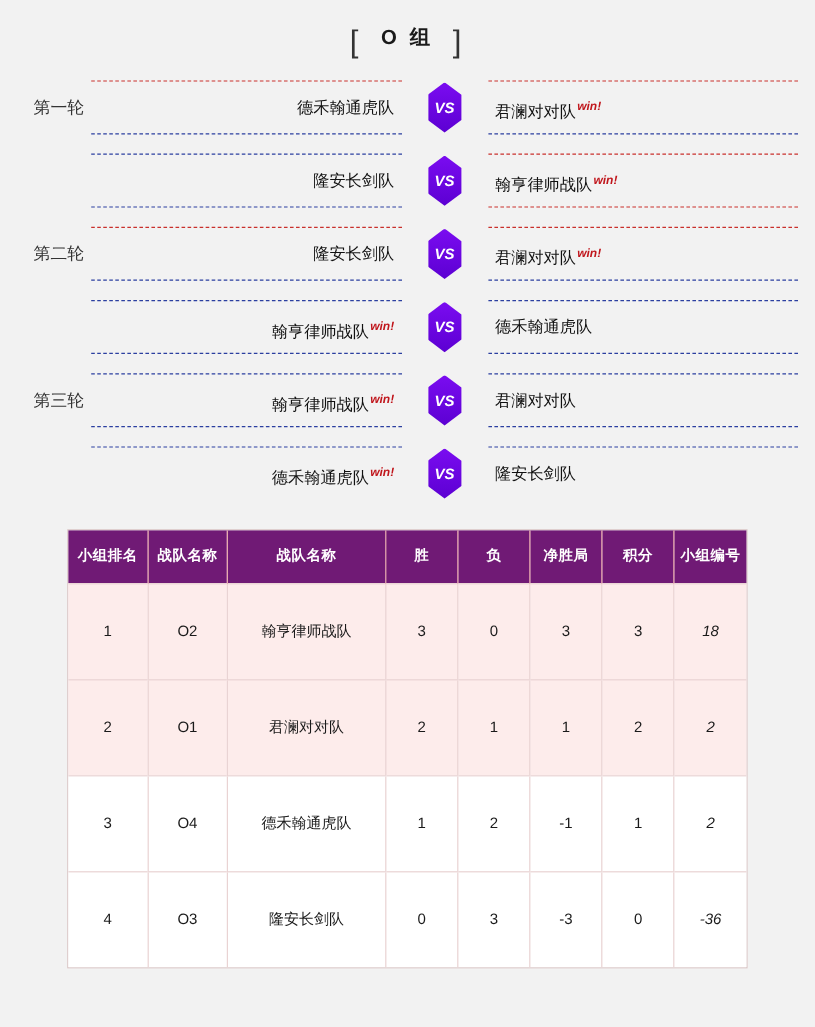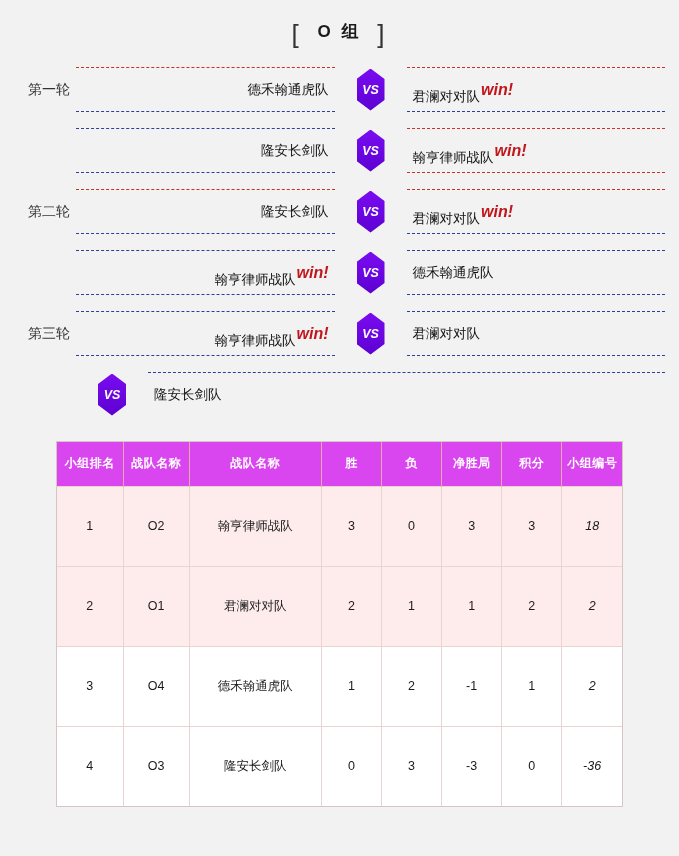--- a/index.html
+++ b/index.html
@@ -89,21 +89,21 @@
     font-size: 13.5px;
     color: #111;
     white-space: nowrap;
   }
   .team.left-al { right: 6px; text-align: right; }
   .team.right-al { left: 6px; text-align: left; }
   .win {
     color: #c0161c;
     font-style: italic;
     font-weight: bold;
-    font-size: 16px;
+    font-size: 10px;
     margin-left: 1px;
     vertical-align: super;
   }
 
   .vs-cell {
     flex: 0 0 72px;
     display: flex;
     align-items: center;
     justify-content: center;
   }
@@ -127,21 +127,21 @@
     margin: 16px 56px 0 56px;
     background: #fff;
     border: 1px solid #d8c4c4;
   }
   table {
     border-collapse: collapse;
     width: 100%;
     table-layout: fixed;
   }
   thead th {
-    background: #d946ef;
+    background: #701a75;
     color: #fff;
     font-size: 12px;
     font-weight: bold;
     height: 44px;
     border-right: 1px solid #e8a9ad;
     letter-spacing: 0.5px;
   }
   thead th:last-child { border-right: none; }
   tbody td {
     height: 80px;
@@ -274,20 +274,26 @@
         <div class="dash top"></div>
         <div class="dash bot"></div>
         <div class="team right-al">
           <span>君澜对对队</span>
         </div>
       </div>
     </div>
 
     <div class="match-row">
       <div class="round-label"></div>
+      <div class="side left blue-top">
+        <div class="dash top"></div>
+        <div class="team left-al">
+          <span>德禾翰通虎队</span><span class="win">win!</span>
+        </div>
+      </div>
       <div class="vs-cell">
         <div class="hex">VS</div>
       </div>
       <div class="side right blue-top">
         <div class="dash top"></div>
         <div class="team right-al">
           <span>隆安长剑队</span>
         </div>
       </div>
     </div>

